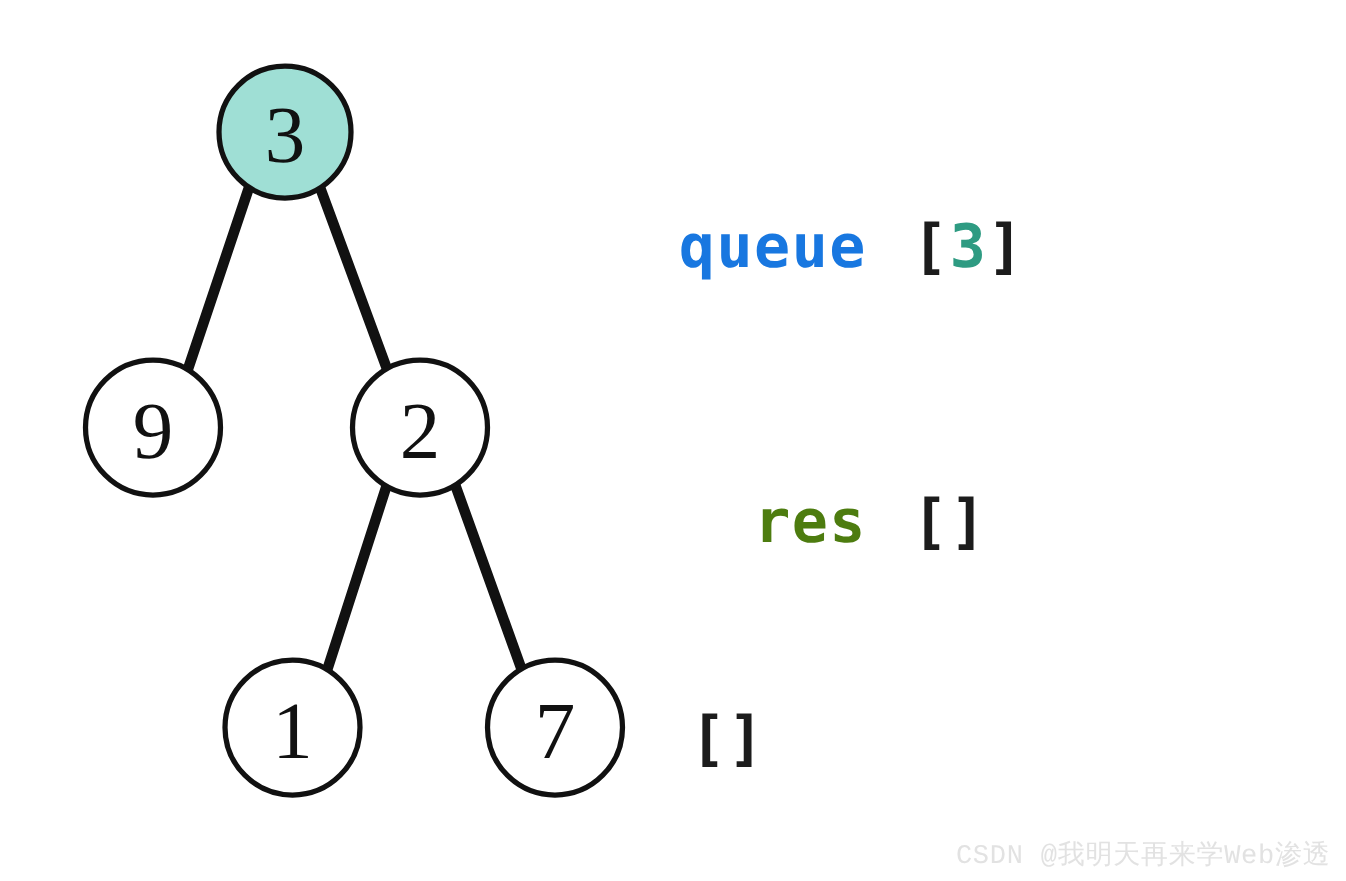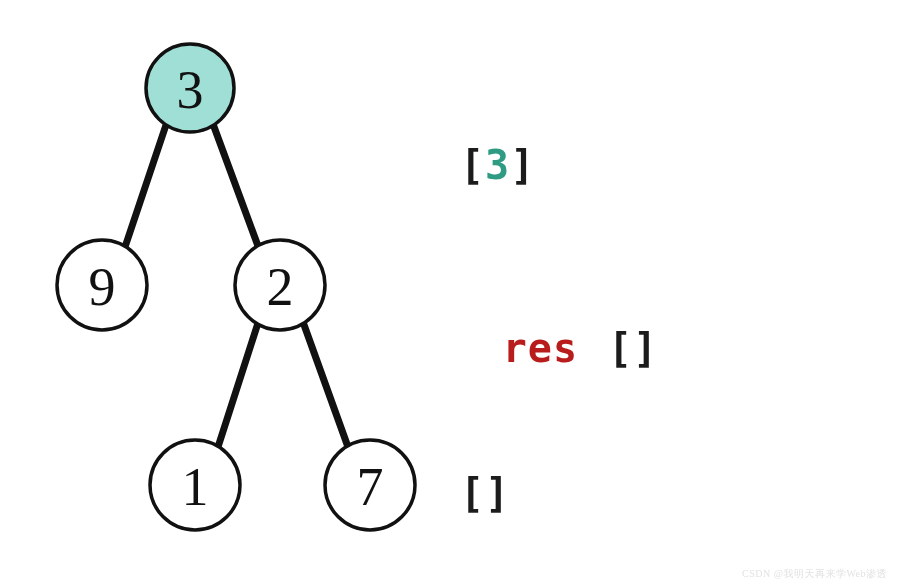--- a/index.html
+++ b/index.html
@@ -70,22 +70,22 @@
   }
   #row-queue { left: 430px; top: 142px; }
   #row-res   { left: 430px; top: 325px; }
   #row-tmp   { left: 430px; top: 470px; }
 
   
   #watermark {
     position: absolute;
     right: 10px;
     bottom: 6px;
-    font-family: Liberation Serif, serif;
-    font-size: 10px;
+    font-family: Liberation Mono, monospace;
+    font-size: 18px;
     color: #e2e2e2;
     letter-spacing: 0.5px;
     user-select: none;
   }
 </style>
 </head>
 <body>
 
 <div id="stage">
 
@@ -114,25 +114,26 @@
           <text x="195" y="487" class="node-label">1</text>
         </g>
         <g>
           <circle cx="370" cy="485" r="45" class="node-circle" fill="#ffffff" stroke="#111111"></circle>
           <text x="370" y="487" class="node-label">7</text>
         </g>
       </g>
   </svg>
 
   <div class="var-row" id="row-queue">
+    <span class="var-name" style="color: rgb(24, 119, 224);">queue</span>
     <span class="var-brackets"><span>[</span><span class="var-items" style="color: rgb(46, 155, 130);">3</span><span>]</span></span>
   </div>
 
   <div class="var-row" id="row-res">
-    <span class="var-name" style="color: #b91c1c;">res</span>
+    <span class="var-name" style="color: #4d7c0f;">res</span>
     <span class="var-brackets"><span>[</span><span class="var-items" style="color: rgb(46, 155, 130);"></span><span>]</span></span>
   </div>
 
   <div class="var-row" id="row-tmp">
     <span class="var-brackets"><span>[</span><span class="var-items" style="color: rgb(46, 155, 130);"></span><span>]</span></span>
   </div>
 
   <div id="watermark">CSDN @我明天再来学Web渗透</div>
 
 </div>

